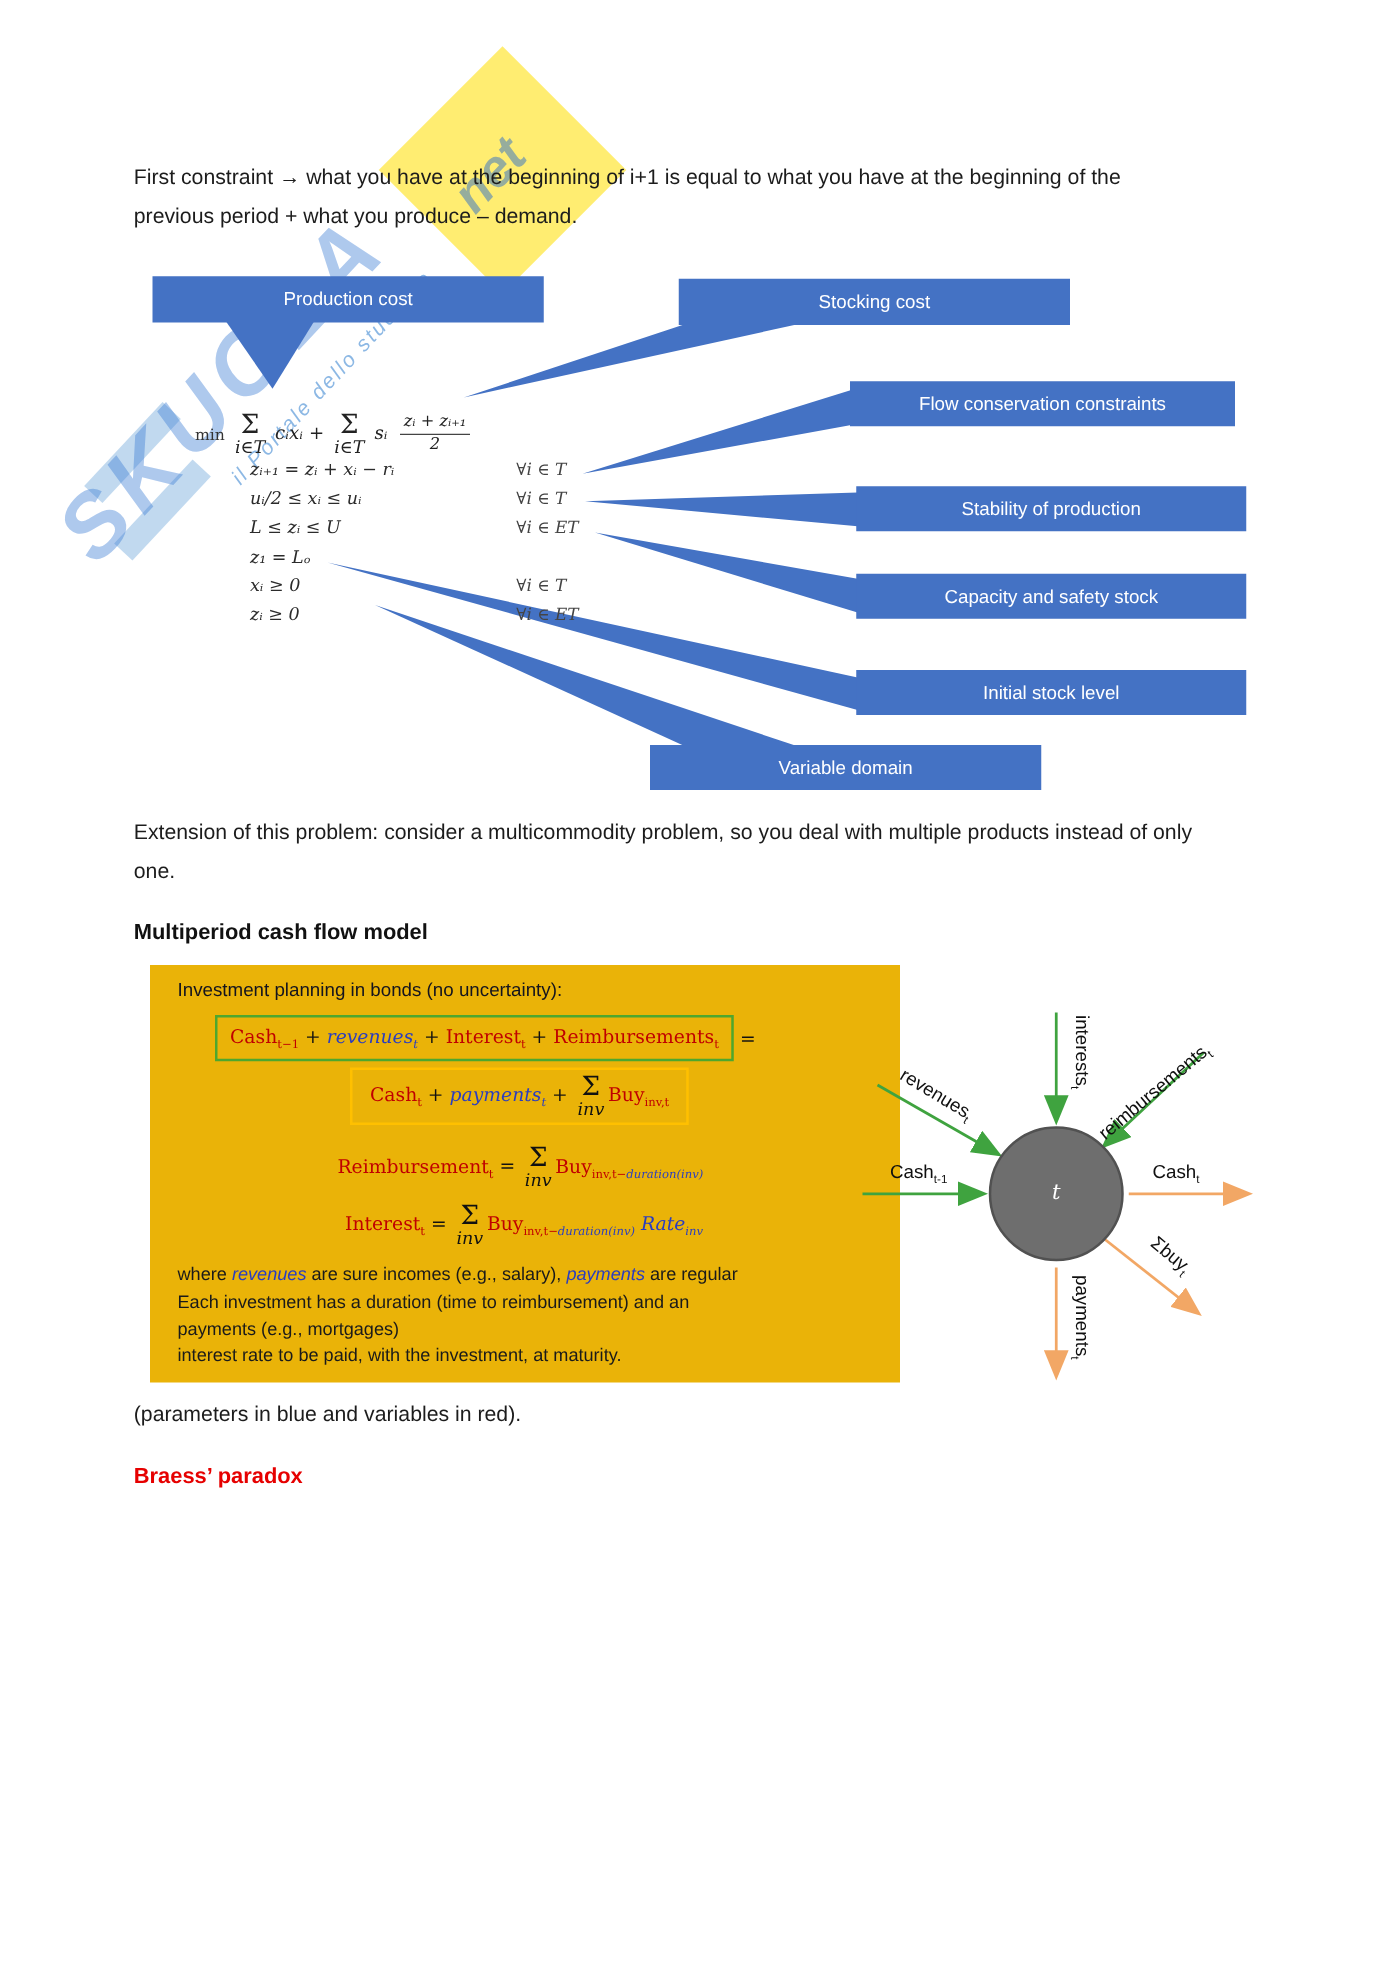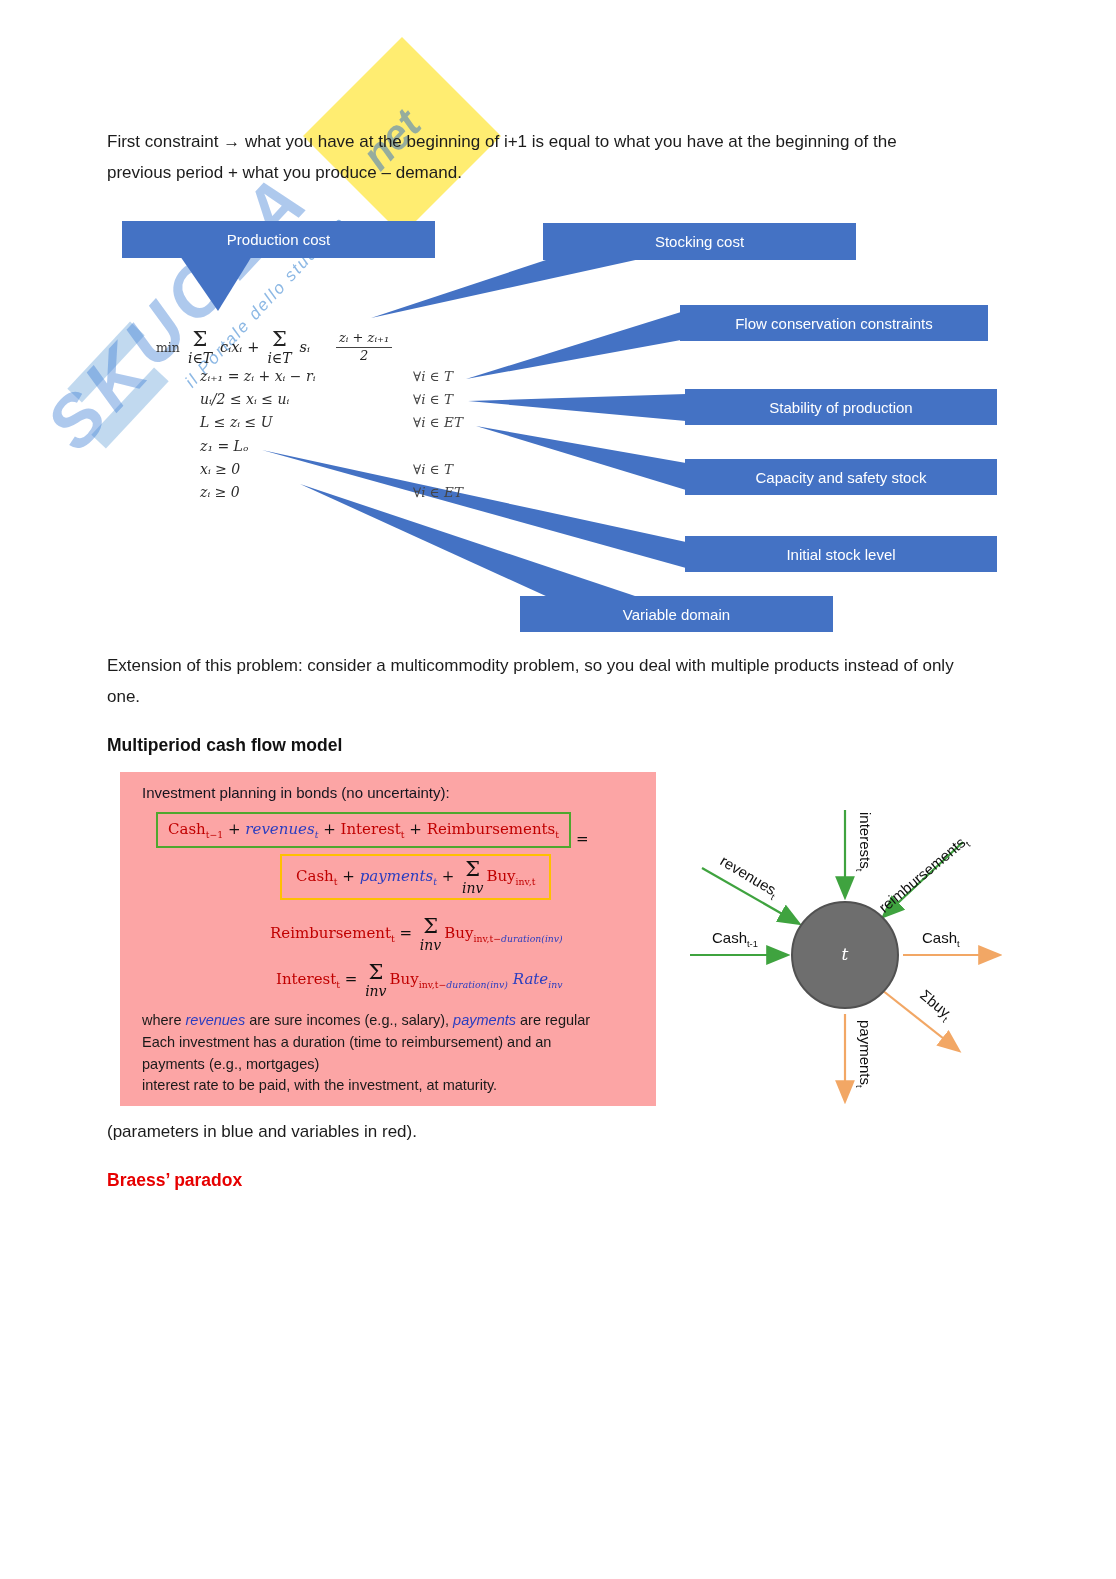--- a/index.html
+++ b/index.html
@@ -39,40 +39,40 @@
   .co-initial{left:685px;top:536px;width:312px;height:36px}
   .co-variable{left:520px;top:596px;width:313px;height:36px}
 
   
   .lp-objective{position:absolute;left:156px;top:329px;display:flex;align-items:center;gap:5px;z-index:3;
                 font-family:"DejaVu Serif",serif;font-style:italic;font-size:14.5px;color:#222}
   .lp-min{font-style:normal;font-size:12.5px;color:#333}
   .bigop{display:inline-flex;flex-direction:column;align-items:center;margin:0 3px;vertical-align:middle}
   .bigop-sym{font-size:21px;line-height:1;font-style:normal}
   .bigop-under{font-size:14px;font-style:italic;line-height:1;margin-top:1px}
-  .frac{display:inline-flex;flex-direction:column;align-items:center;font-size:13px;margin-left:21px}
+  .frac{display:inline-flex;flex-direction:column;align-items:center;font-size:13px;margin-left:5px}
   .frac-num{border-bottom:1px solid #444;padding:0 3px;line-height:1.3}
   .frac-den{line-height:1.3}
   .lp-rows{position:absolute;left:200px;top:368px;z-index:3;font-family:"DejaVu Serif",serif;
            font-style:italic;font-size:14px;color:#2b2b2b}
   .lp-row{height:23.2px;display:flex;align-items:flex-start}
   .lp-f{display:inline-block;width:213px}
   .lp-q{color:#444;font-size:13.5px}
 
   
-  .panel{position:absolute;left:120px;top:772px;width:536px;height:334px;background:#fca5a5;z-index:1}
+  .panel{position:absolute;left:120px;top:772px;width:600px;height:334px;background:#eab308;z-index:1}
   .panel-title{position:absolute;left:22px;top:12px;font-size:15px;color:#14141e;white-space:nowrap}
   .eq{font-family:"DejaVu Serif",serif;font-size:15px;color:#111;white-space:nowrap}
   .eq sub{font-size:.62em}
   .f-var{color:#C00000}
   .f-par{color:#2A3DC0;font-style:italic}
   .f-op{color:#111}
   .f-txt{color:#1a1a1a}
   .f-pari{color:#2A3DC0;font-style:italic}
-  .eq1-row{position:absolute;left:36px;top:40px;display:flex;align-items:flex-end;gap:5px}
+  .eq1-row{position:absolute;left:52px;top:40px;display:flex;align-items:center;gap:5px}
   .box-green{border:2px solid #4EA72E;padding:6px 10px;background:transparent}
   .eq-equals{font-family:"DejaVu Serif",serif;font-size:15px;color:#111}
   .box-orange{position:absolute;left:160px;top:82px;border:2px solid #FFC000;padding:3px 14px}
   .eq3{position:absolute;left:150px;top:144px}
   .eq4{position:absolute;left:156px;top:190px}
   .notes{position:absolute;left:22px;top:238px;font-size:14.5px;line-height:1.5;color:#1a1a1a}
   .note-line{white-space:nowrap}
 
   
   .node-svg{position:absolute;left:660px;top:780px;z-index:2}

